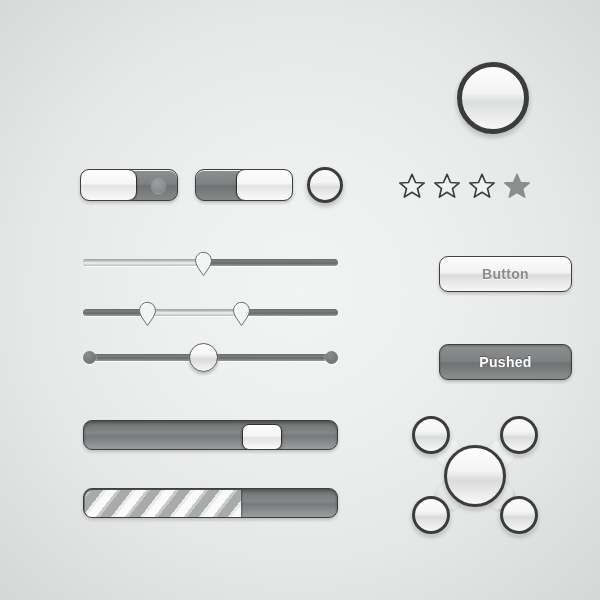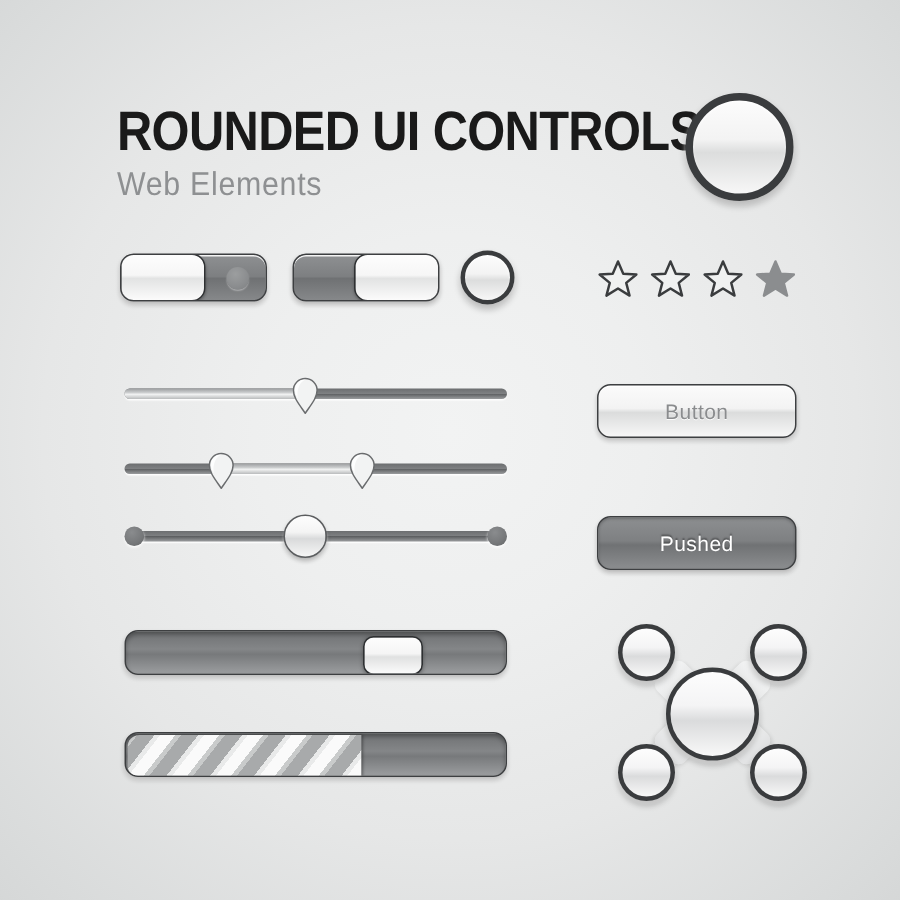--- a/index.html
+++ b/index.html
@@ -156,22 +156,23 @@
   
   .rect-btn {
     width: 133px;
     height: 36px;
     border-radius: 9px;
     box-sizing: border-box;
     display: flex;
     align-items: center;
     justify-content: center;
     font-size: 14px;
-    font-weight: 400;
+    font-weight: 700;
     letter-spacing: 0.3px;
+    margin-left: 41px;
   }
   #button-normal {
     border: 1px solid #3d3f41;
     color: #8a8c8e;
     background: linear-gradient(to bottom, #fbfbfb 0%, #f3f3f3 45%, #dbdcdc 53%, #f7f7f7 100%);
     box-shadow: 0 2px 3px rgba(0,0,0,0.25), 0 2px 2px rgba(255,255,255,0.9),
                 0 1px 0 rgba(255,255,255,0.9) inset;
     text-shadow: 0 1px 0 rgba(255,255,255,0.85);
   }
   #button-pushed {
@@ -238,24 +239,20 @@
     position: absolute;
     background: linear-gradient(to bottom, #f5f6f6, #dfe0e1);
     box-shadow: 0 2px 3px rgba(0,0,0,0.12);
   }
 </style>
 </head>
 <body>
 
 <div id="stage">
 
-  <div id="title-block" class="abs">
-    <div id="main-title">ROUNDED UI CONTROLS</div>
-    <div id="sub-title">Web Elements</div>
-  </div>
 
   <div class="abs round-btn" id="round-button-large" style="left:457px; top:62px;"></div>
 
   <div class="abs toggle" style="left:80px; top:169px;">
     <div class="toggle-knob" style="left:-1px;"></div>
     <div class="toggle-dot" style="left:70px;"></div>
   </div>
 
   <div class="abs toggle" style="left:195px; top:169px;">
     <div class="toggle-knob" style="left:40px;"></div>

